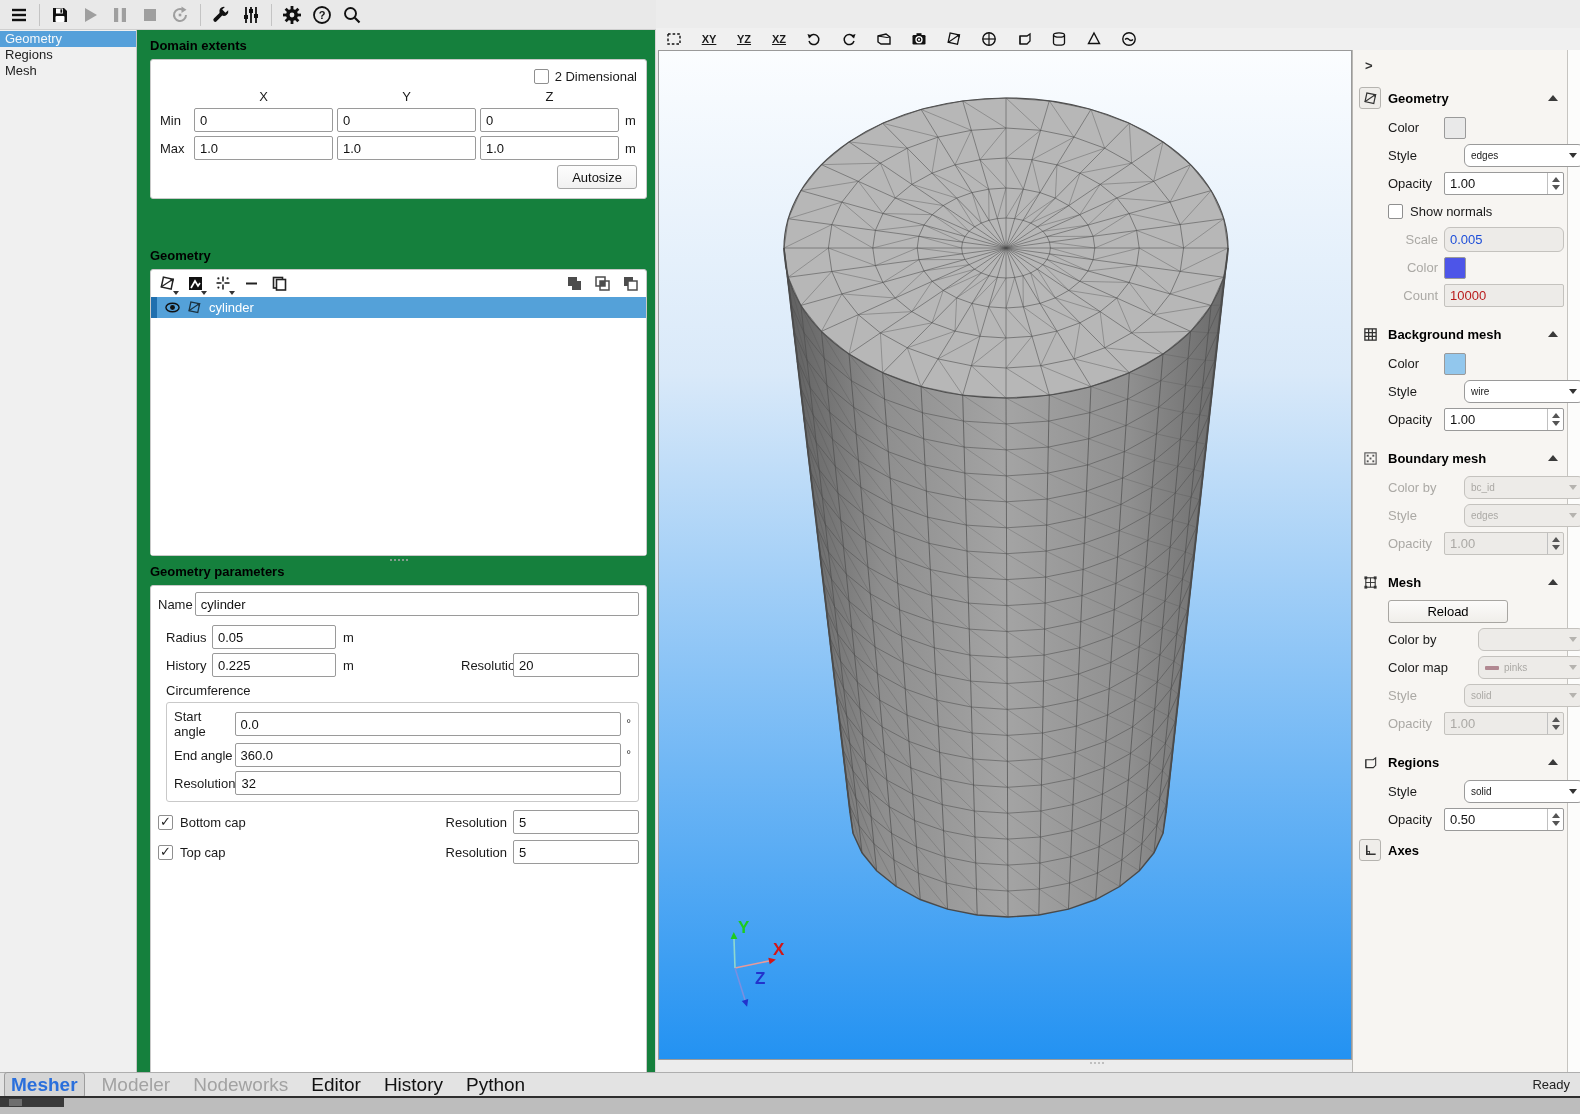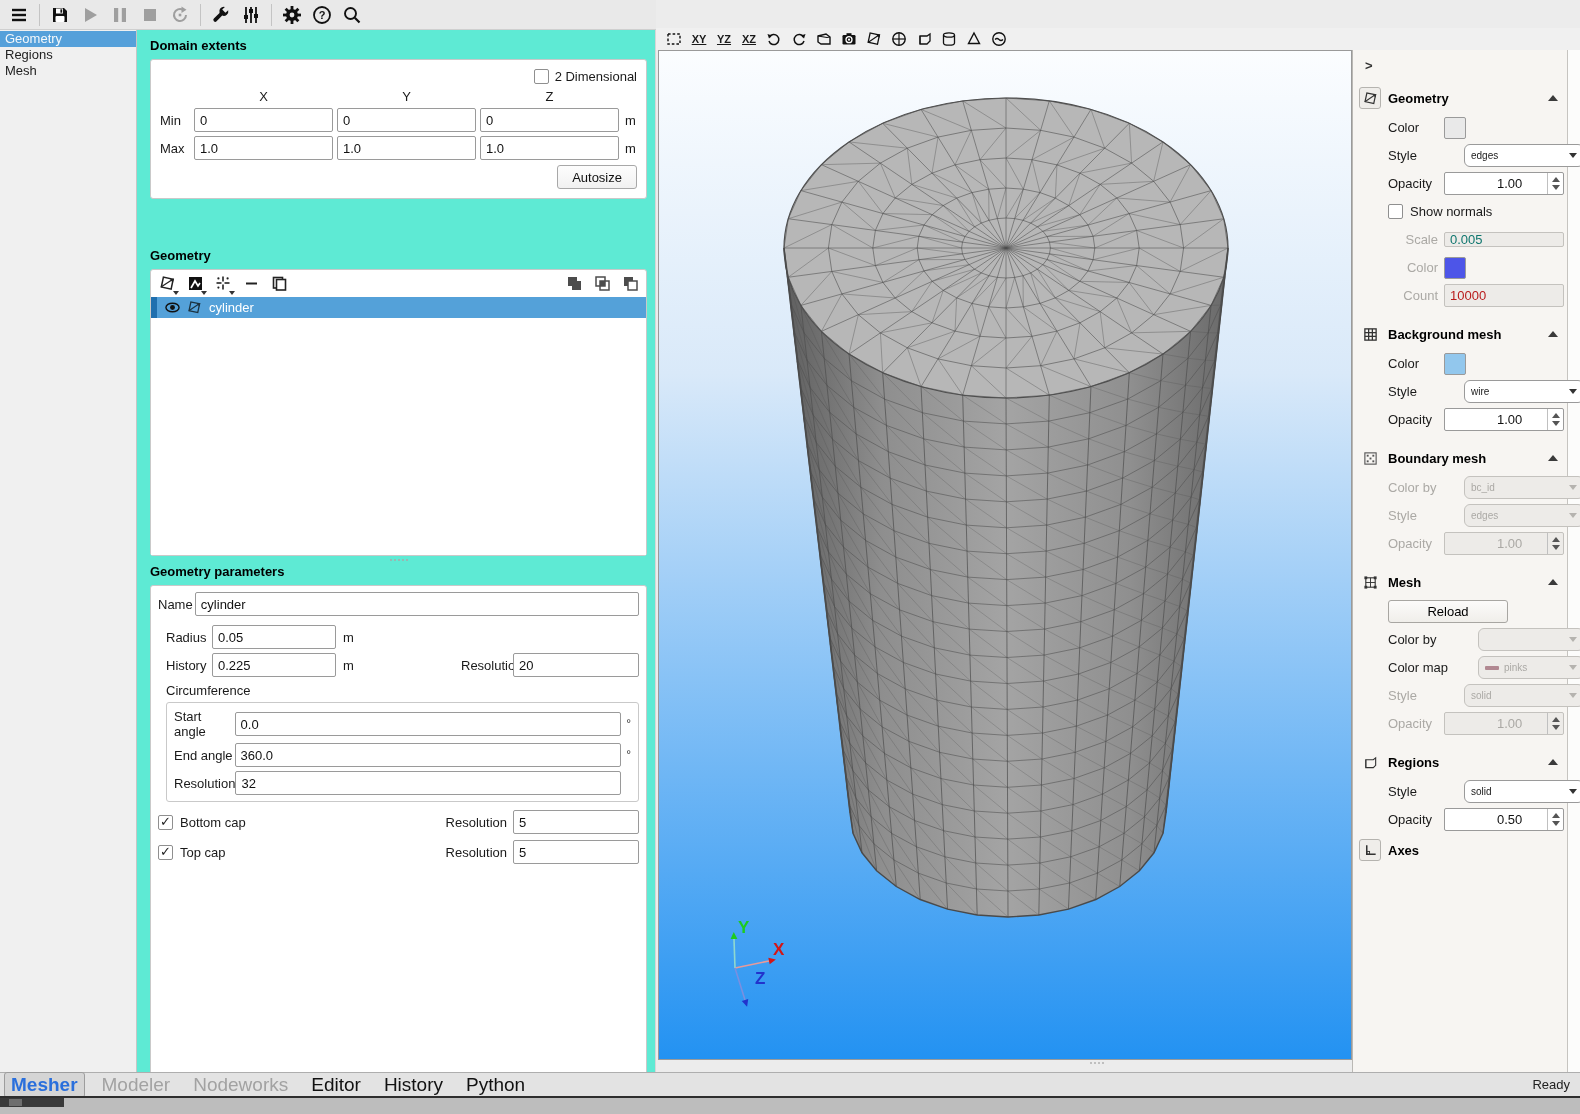--- a/index.html
+++ b/index.html
@@ -13,21 +13,21 @@
   .tbtn.disabled { color:#9f9f9f; }
   .tsep { width:1px; height:22px; background:#c4c4c4; margin:0 5px; }
   .tbtn svg { width:20px; height:20px; }
 
   
   .nav { position:absolute; left:0; top:30px; width:137px; height:1042px; background:#f0f0f0; border-right:1px solid #c6c6c6; padding-top:1px; }
   .nav-item { height:16px; line-height:16px; padding-left:5px; font-size:13px; color:#222; }
   .nav-item.selected { background:#55a0da; color:#f4f8fb; }
 
   
-  .lpanel { position:absolute; left:137px; top:30px; width:519px; height:1042px; background:#5eead4; border-right:1px solid #d6d6d6; padding:8px 8px 0 13px; overflow:hidden; }
+  .lpanel { position:absolute; left:137px; top:30px; width:519px; height:1042px; background:#15803d; border-right:1px solid #d6d6d6; padding:8px 8px 0 13px; overflow:hidden; }
   .sec-title { font-weight:bold; font-size:13px; color:#000; margin-bottom:6px; }
   .groupbox { border:1px solid #c9c9c9; border-radius:3px; background:#fff; }
 
   .dom-box { padding:7px 9px 9px 9px; }
   .dom-2d { display:flex; justify-content:flex-end; align-items:center; gap:6px; height:18px; margin-bottom:4px; }
   .dom-grid { display:grid; grid-template-columns:30px 1fr 1fr 1fr 14px; column-gap:4px; row-gap:4px; align-items:center; }
   .dom-head { text-align:center; font-size:13px; }
   .dom-lab { font-size:13px; }
   .unit { font-size:13px; padding-left:2px; }
   .autosize-row { display:flex; justify-content:flex-end; margin-top:5px; }
@@ -69,21 +69,21 @@
   
   .cb { width:15px; height:15px; border:1px solid #8f8f8f; border-radius:2px; background:#fff; display:inline-flex; align-items:center; justify-content:center; flex:none; }
   .cb .mark { display:none; font-size:13px; font-weight:bold; color:#1d1d1d; line-height:1; margin-top:-1px; }
   .cb.checked .mark { display:block; }
 
   
   .vp-tabbar { position:absolute; left:656px; top:0; width:924px; height:28px; background:#ececec; border-bottom:1px solid #bdbdbd; display:flex; align-items:flex-end; padding-left:3px; }
   .vtab { height:26px; padding:0 16px; display:flex; align-items:center; font-size:13px; border:1px solid #b6b6b6; border-bottom:none; background:#e3e3e3; border-radius:3px 3px 0 0; margin-right:1px; color:#222; }
   .vtab.active { background:#fbfbfb; height:28px; margin-bottom:-1px; border-bottom:1px solid #fbfbfb; }
   .vtab.plus { padding:0 12px; }
-  .vp-toolbar { position:absolute; left:656px; top:28px; width:924px; height:22px; background:#f0f0f0; display:flex; align-items:center; padding-left:8px; gap:5px; }
+  .vp-toolbar { position:absolute; left:656px; top:28px; width:924px; height:22px; background:#f0f0f0; display:flex; align-items:center; padding-left:8px; gap:15px; }
   .vic { width:20px; height:18px; display:flex; align-items:center; justify-content:center; color:#1a1a1a; font-size:11px; }
   .vic svg { width:16px; height:16px; }
   .vic .xyz { font:bold 11px "Liberation Sans",sans-serif; text-decoration:underline; letter-spacing:0; }
 
   .render { position:absolute; left:658px; top:50px; width:694px; height:1010px; border:1px solid #9a9a9a; }
   .render svg { display:block; width:100%; height:100%; }
   .vp-bottom-dots { position:absolute; left:1090px; top:1062px; display:flex; gap:2px; }
   .vp-bottom-dots i { width:2px; height:2px; background:#b0b0b0; border-radius:50%; }
 
   
@@ -99,21 +99,21 @@
   .rrow { display:flex; align-items:center; height:23px; margin:5px 0 5px 29px; }
   .rlab { width:56px; font-size:13px; color:#1a1a1a; flex:none; }
   .rlab.right { text-align:right; padding-right:6px; }
   .rlab.dis { color:#aba9a5; }
   .rctl { width:120px; flex:none; }
   .swatch { width:22px; height:22px; border:1px solid #9a9a9a; border-radius:2px; }
   .combo { height:23px; border:1px solid #9a9a9a; border-radius:6px; background:#fff; display:flex; align-items:center; padding:0 6px; position:relative; font-size:10px;margin-left:20px; }
   .combo .arrow { position:absolute; right:6px; width:0; height:0; border-left:4px solid transparent; border-right:4px solid transparent; border-top:5px solid #333; }
   .combo.dis { background:#edebe8; color:#aba9a5; border-color:#c4c2be; }
   .combo.dis .arrow { border-top-color:#b5b3af; }
-  .spin { height:23px; border:1px solid #9a9a9a; border-radius:2px; background:#fff; display:flex; align-items:center; position:relative;padding-left:47px; }
+  .spin { height:23px; border:1px solid #9a9a9a; border-radius:2px; background:#fff; display:flex; align-items:center; position:relative; }
   .spin input { border:none; outline:none; width:96px; padding:0 5px; font:13px "Liberation Sans",sans-serif; background:transparent; color:#111; }
   .spin .btns { position:absolute; right:0; top:0; bottom:0; width:16px; border-left:1px solid #c0c0c0; display:flex; flex-direction:column; align-items:center; justify-content:center; gap:3px; }
   .spin .up { width:0; height:0; border-left:4px solid transparent; border-right:4px solid transparent; border-bottom:5px solid #555; }
   .spin .dn { width:0; height:0; border-left:4px solid transparent; border-right:4px solid transparent; border-top:5px solid #555; }
   .spin.dis { background:#edebe8; border-color:#c4c2be; }
   .spin.dis input { color:#aba9a5; }
   .reload-row { margin:5px 0 5px 29px; }
   .reload-btn { width:120px; height:23px; border:1px solid #a8a6a2; border-radius:3px; background:linear-gradient(#fcfbfa,#f0eeea); font:13px "Liberation Sans",sans-serif; }
   .cmap-dash { display:inline-block; width:14px; height:4px; background:#b18891; margin-right:5px; border-radius:1px; }
 
@@ -1087,21 +1087,21 @@
             <i class="dn"></i>
           </div>
         </div>
     </div>
     <div class="rrow" style="gap:7px;">
       <span class="cb"></span>
       <span>Show normals</span>
     </div>
     <div class="rrow">
       <span class="rlab right dis">Scale</span>
-      <input class="txt rctl" style="background: rgb(237, 235, 232); color: #0f766e; border-color: rgb(196, 194, 190); height: 15px;" disabled="" value="0.005">
+      <input class="txt rctl" style="background: rgb(237, 235, 232); color: #1d4ed8; border-color: rgb(196, 194, 190); height: 25px; border-radius: 6px;" disabled="" value="0.005">
     </div>
     <div class="rrow">
       <span class="rlab right dis">Color</span>
       <button class="swatch" style="background-color: rgb(77, 85, 232);"></button>
     </div>
     <div class="rrow">
       <span class="rlab right dis">Count</span>
       <input class="txt rctl" style="background: rgb(237, 235, 232); color: #b91c1c; border-color: rgb(196, 194, 190); height: 23px;" disabled="" value="10000">
     </div>
 

